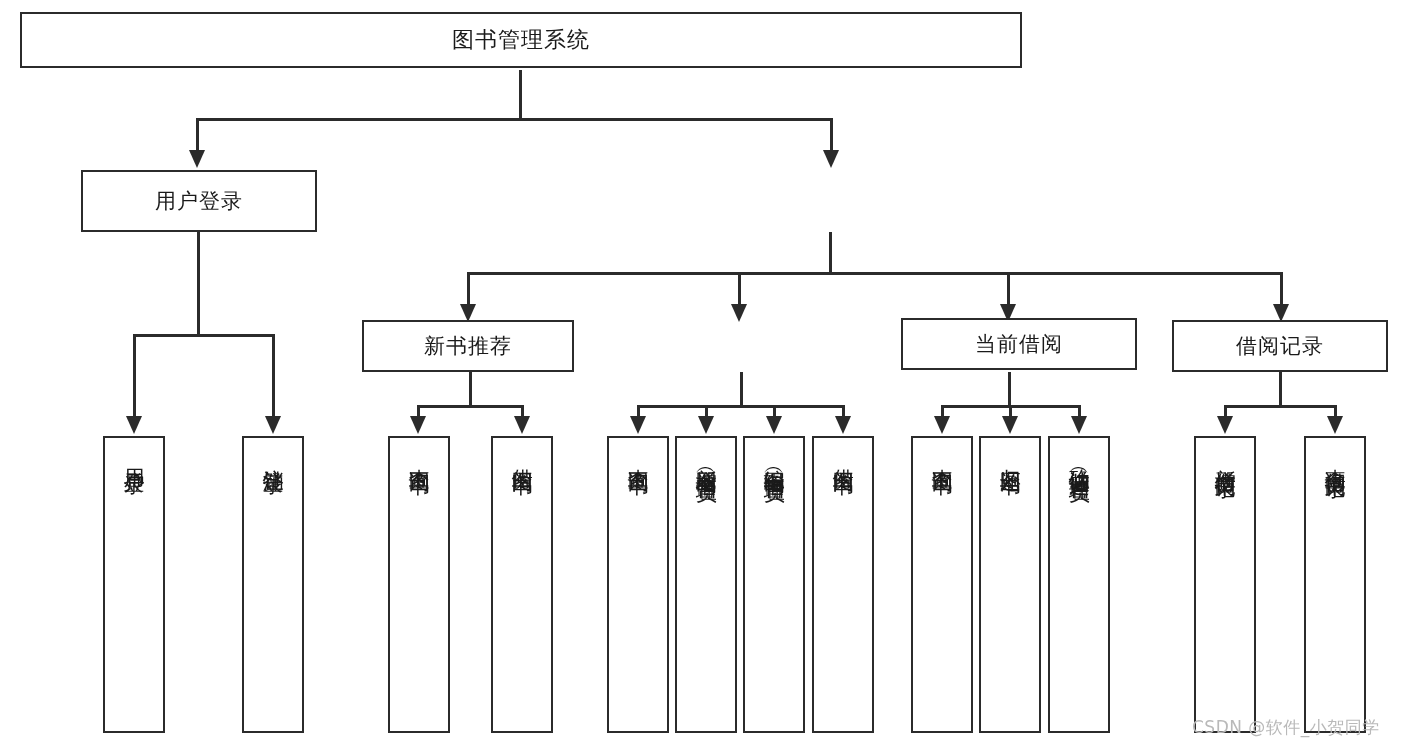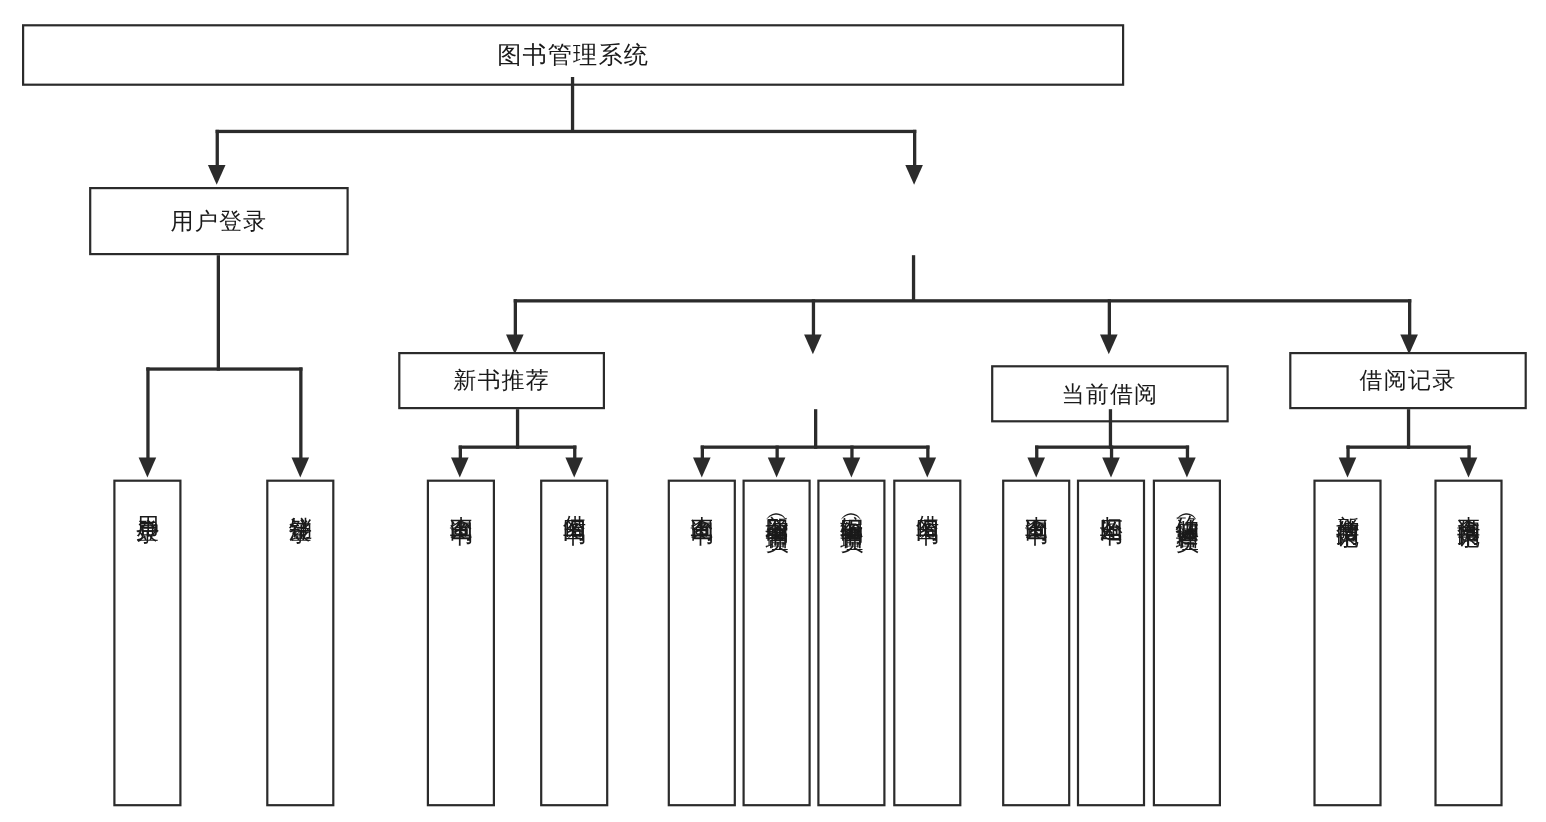--- a/index.html
+++ b/index.html
@@ -74,21 +74,21 @@
     color: #b9b9b9;
     white-space: nowrap;
     letter-spacing: 0.5px;
   }
 </style>
 </head>
 <body>
 
 <div id="diagram-root">
 
-  <div class="node level-0" style="left:20px; top:22px; width:1002px; height:56px;">
+  <div class="node level-0" style="left:20px; top:12px; width:1002px; height:56px;">
     <span>图书管理系统</span>
   </div>
 
   <div class="edge v" style="left:519px; top:70px; width:3px; height:50px;"></div>
 
   <div class="edge h" style="left:196px; top:118px; width:637px; height:3px;"></div>
 
   <div class="edge v" style="left:196px; top:118px; width:3px; height:34px;"></div>
   <div class="arrow" style="left:189px; top:150px;"></div>
 
@@ -115,26 +115,26 @@
 
   <div class="edge v" style="left:738px; top:272px; width:3px; height:34px;"></div>
   <div class="arrow" style="left:731px; top:304px;"></div>
 
   <div class="edge v" style="left:1007px; top:272px; width:3px; height:34px;"></div>
   <div class="arrow" style="left:1000px; top:304px;"></div>
 
   <div class="edge v" style="left:1280px; top:272px; width:3px; height:34px;"></div>
   <div class="arrow" style="left:1273px; top:304px;"></div>
 
-  <div class="node level-2" style="left:362px; top:320px; width:188px; height:52px;">
+  <div class="node level-2" style="left:362px; top:320px; width:212px; height:52px;">
     <span>新书推荐</span>
   </div>
 
 
-  <div class="node level-2" style="left:901px; top:332px; width:216px; height:52px;">
+  <div class="node level-2" style="left:901px; top:318px; width:236px; height:52px;">
     <span>当前借阅</span>
   </div>
 
   <div class="node level-2" style="left:1172px; top:320px; width:216px; height:52px;">
     <span>借阅记录</span>
   </div>
 
   <div class="edge v" style="left:469px; top:372px; width:3px; height:36px;"></div>
   <div class="edge h" style="left:417px; top:405px; width:107px; height:3px;"></div>
   <div class="edge v" style="left:417px; top:405px; width:3px; height:14px;"></div>
@@ -206,14 +206,15 @@
     <span class="vtext">确认归还（管理员）</span>
   </div>
 
   <div class="node leaf" style="left:1194px; top:436px; width:62px; height:297px;">
     <span class="vtext">新增借阅记录</span>
   </div>
   <div class="node leaf" style="left:1304px; top:436px; width:62px; height:297px;">
     <span class="vtext">查询借阅记录</span>
   </div>
 
+  <div id="watermark" style="left:1192px; top:716px;">CSDN @软件_小贺同学</div>
 
 </div>
 
 </body></html>

